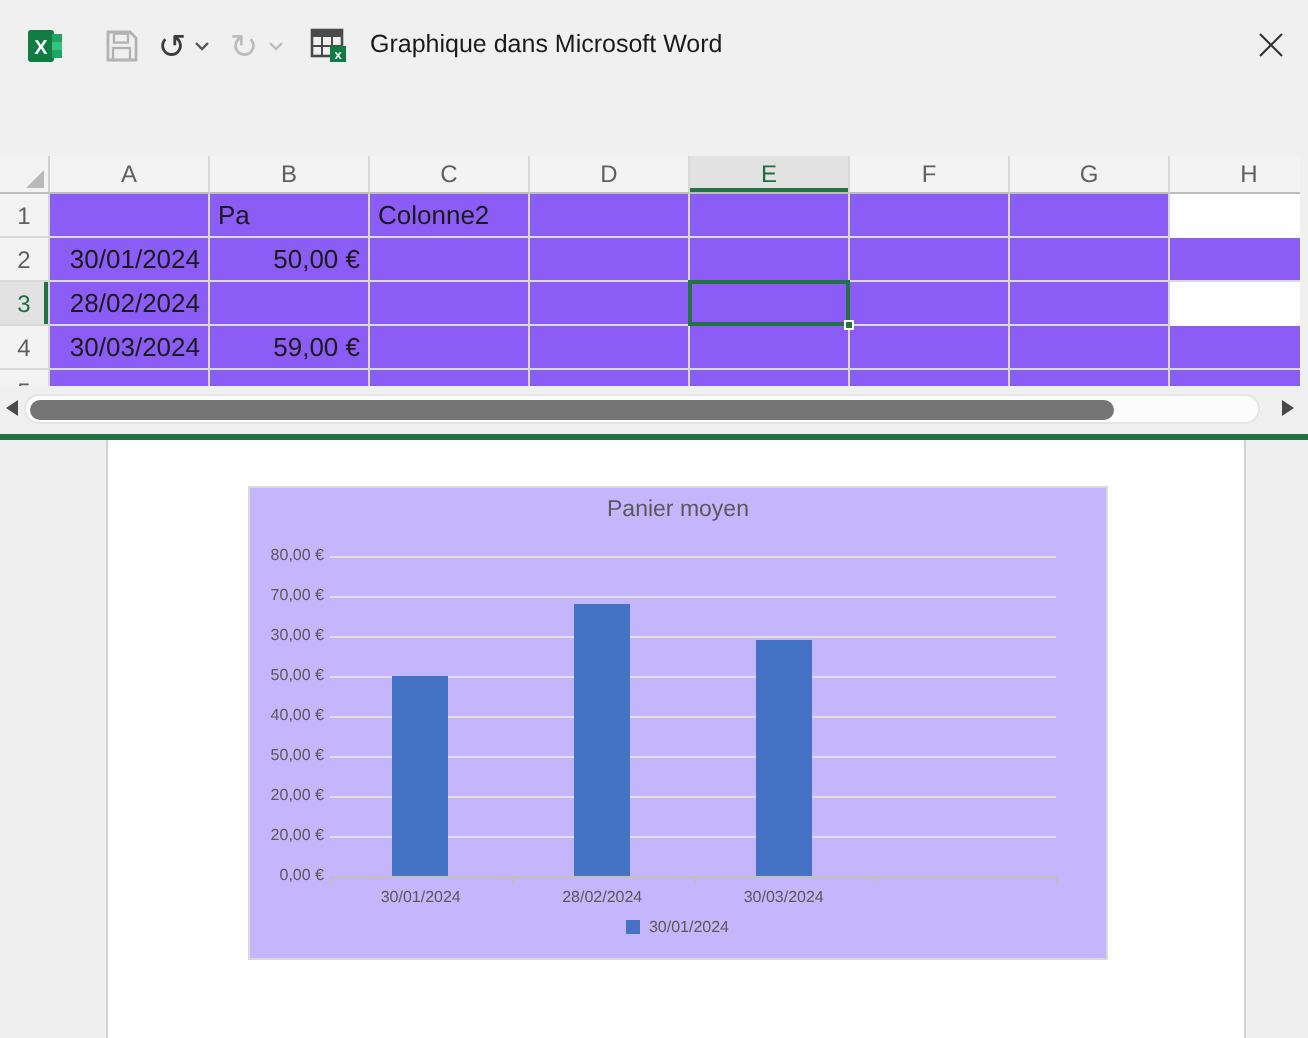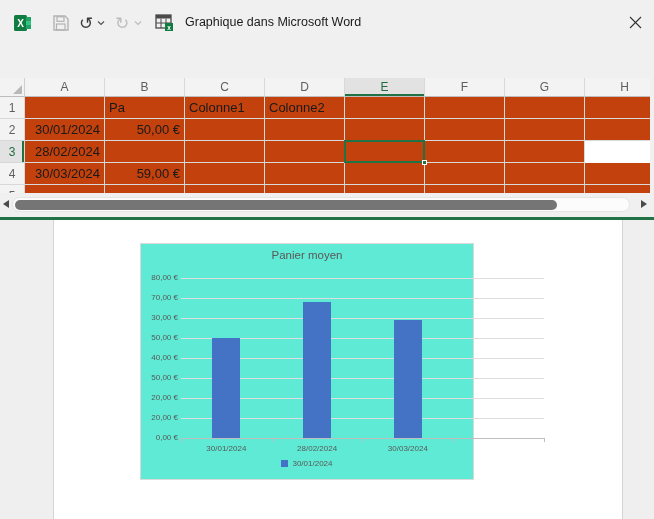--- a/index.html
+++ b/index.html
@@ -26,21 +26,21 @@
                  border-left:9px solid transparent; border-bottom:9px solid #b9b9b9; }
   .col-h { width:80px; height:19px; flex:none; background:#f3f3f3; color:#5f5f5f;
            font-size:12px; text-align:center; line-height:19px;
            border-right:1px solid #d8d8d8; border-bottom:1px solid #bdbdbd; }
   .col-h.sel { background:#e2e2e2; color:#1f6e43; box-shadow:inset 0 -2px 0 #217346; }
   .data-row { display:flex; height:22px; }
   .row-h { width:25px; height:22px; flex:none; background:#f3f3f3; color:#5f5f5f;
            font-size:12px; text-align:center; line-height:22px;
            border-right:1px solid #d8d8d8; border-bottom:1px solid #d8d8d8; }
   .row-h.sel { background:#e2e2e2; color:#1f6e43; box-shadow:inset -2px 0 0 #217346; }
-  .cell { width:80px; height:22px; flex:none; background:#c2410c; font-size:13px; color:#1a1a1a;
+  .cell { width:80px; height:22px; flex:none; background:#8b5cf6; font-size:13px; color:#1a1a1a;
           line-height:21px; padding:0 4px; white-space:nowrap; overflow:hidden;
           border-right:1px solid #d9d9d9; border-bottom:1px solid #d9d9d9; }
   .cell.num { text-align:right; }
   #sel-box { position:absolute; border:2px solid #217346; background:transparent; }
   #sel-handle { position:absolute; width:5px; height:5px; background:#217346;
                 border:1px solid #fff; }
 
   
   #scroll-zone { left:0; top:193px; width:654px; height:24px; }
   #scroll-track { position:absolute; left:12px; top:4px; width:618px; height:15px;
@@ -58,21 +58,21 @@
   #green-divider { left:0; top:217px; width:654px; height:2.5px; background:#217346; }
   #hatch-strip { left:0; top:219.5px; width:54px; height:4px;
                  background:repeating-linear-gradient(45deg,#b9b9b9 0 1px,transparent 1px 3px); }
   #doc { left:0; top:219.5px; width:654px; height:299.5px; background:#fff; }
   #doc-margin-left { left:0; top:0; width:54px; height:100%; background:#efefef;
                      border-right:1px solid #d4d4d4; }
   #doc-margin-right { left:622px; top:0; width:32px; height:100%; background:#efefef;
                       border-left:1px solid #d4d4d4; }
 
   
-  #chart-frame { left:140px; top:243px; width:334px; height:237px; background:#5eead4;
+  #chart-frame { left:124px; top:243px; width:430px; height:237px; background:#c4b5fd;
                  border:1px solid #d9d9d9; }
   #chart-title { position:absolute; left:0; top:5px; width:100%; text-align:center;
                  font-size:11.5px; color:#595959; }
   .gridline { position:absolute; height:1px; background:#dedede; }
   .axis-line { position:absolute; height:1px; background:#bfbfbf; }
   .axis-tick { position:absolute; width:1px; height:4px; background:#bfbfbf; }
   .ytick { position:absolute; width:36px; text-align:right; font-size:8px; color:#595959; }
   .xtick { position:absolute; width:90px; text-align:center; font-size:8px; color:#595959; }
   .bar { position:absolute; width:28px; background:#4472c4; }
   #legend { position:absolute; left:0; top:215px; width:100%; display:flex;
@@ -152,21 +152,20 @@
         <div class="col-h sel">E</div>
         <div class="col-h">F</div>
         <div class="col-h">G</div>
         <div class="col-h">H</div>
       </div>
     <div id="rows-container">
         <div class="data-row">
           <div class="row-h">1</div>
           <div class="cell"></div>
           <div class="cell">Pa</div>
-          <div class="cell">Colonne1</div>
           <div class="cell">Colonne2</div>
           <div class="cell"></div>
           <div class="cell"></div>
           <div class="cell"></div>
           <div class="cell"></div>
         </div>
         <div class="data-row">
           <div class="row-h">2</div>
           <div class="cell num">30/01/2024</div>
           <div class="cell num">50,00 €</div>

